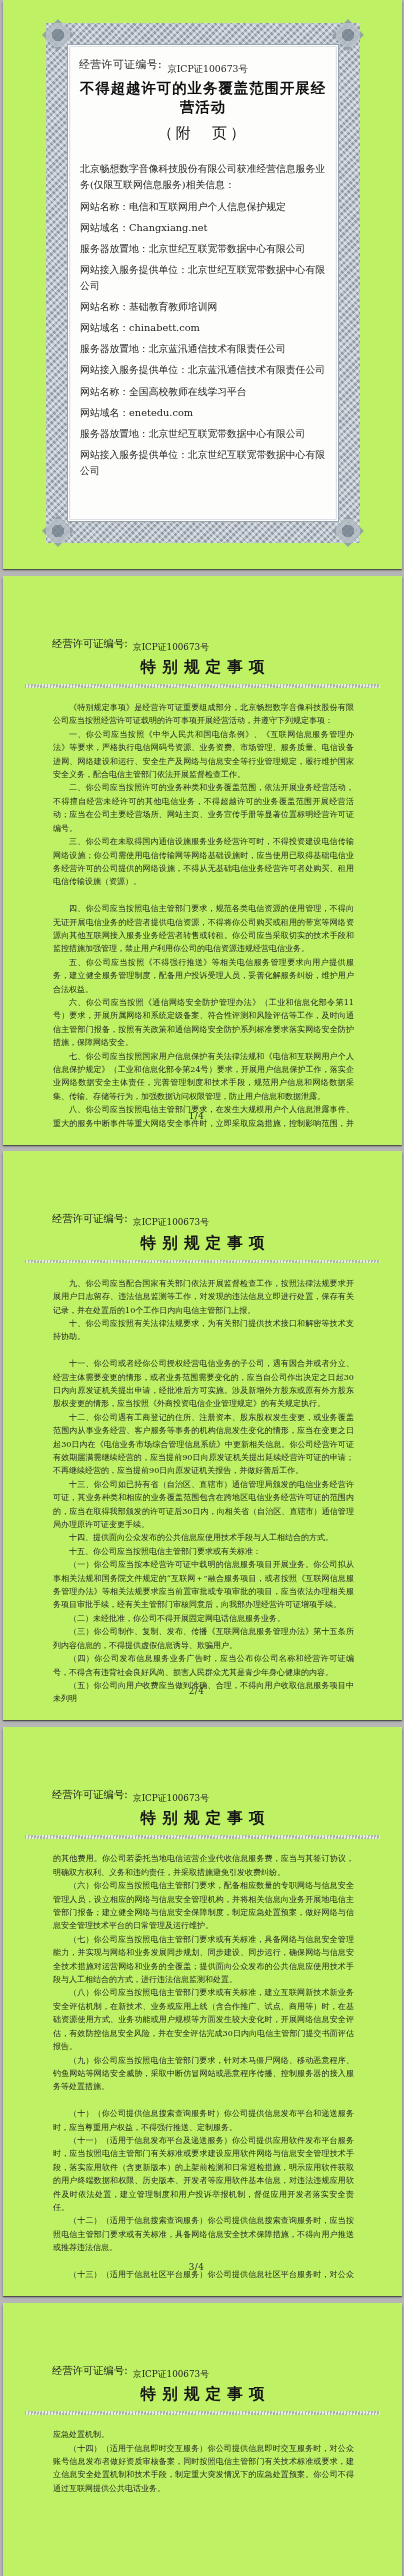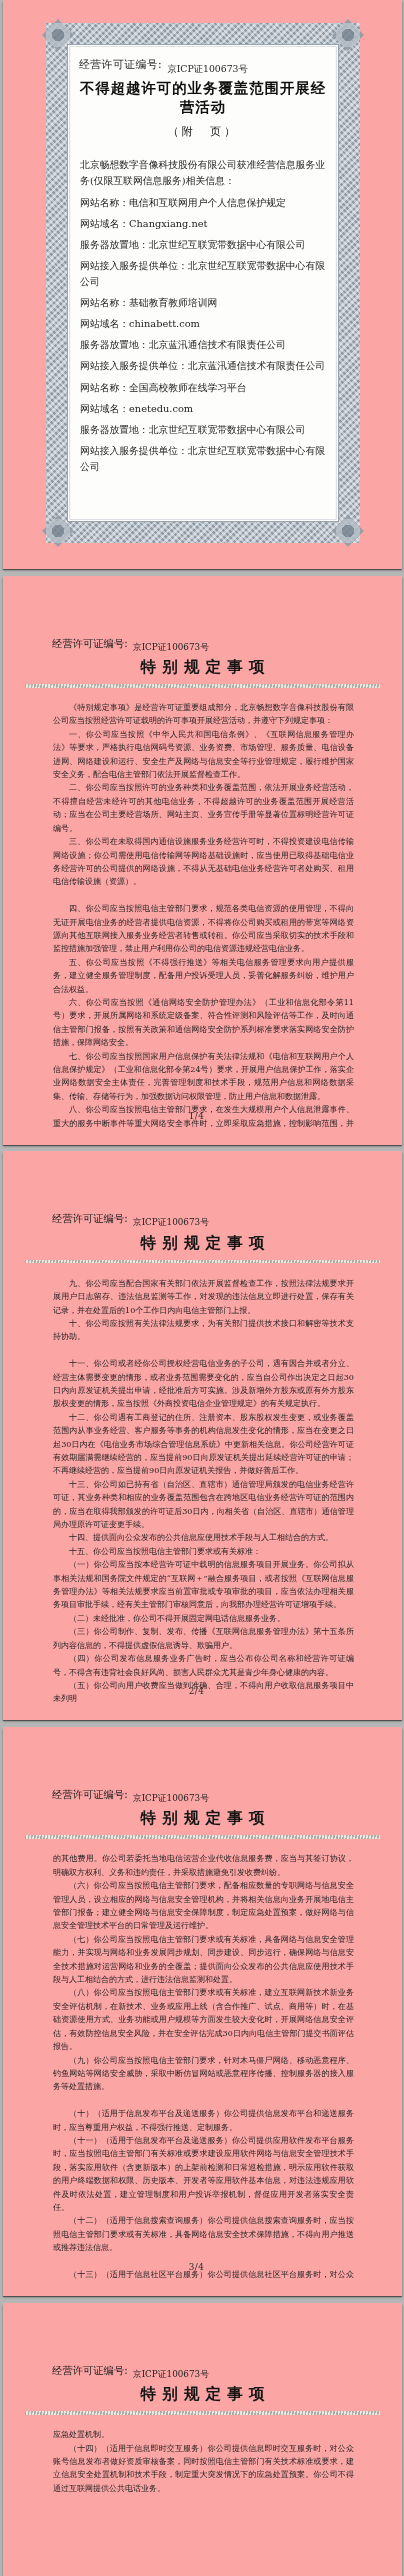--- a/index.html
+++ b/index.html
@@ -6,21 +6,21 @@
   body{
     width:405px;
     background:#b6b6b6;
     font-family:"DejaVu Serif","Liberation Serif",serif;
     color:#222;
   }
   .sheet{
     position:relative;
     margin:0 3.1px 6.7px 3.1px;
     height:569px;
-    background:#fca5a5;
+    background:#bef264;
     box-shadow:0 1.5px 2.1px rgba(0,0,0,.45), 0 0.5px 0.5px rgba(0,0,0,.35);
     overflow:hidden;
   }
   
   .cert-frame{
     position:absolute; top:23px; left:43px; right:42px; bottom:26px;
     background:
       repeating-linear-gradient(45deg, rgba(255,255,255,.40) 0 2.1px, rgba(255,255,255,0) 2.1px 4.1px),
       repeating-linear-gradient(-45deg, #8e9aa6 0 2.6px, #c2c9d1 2.6px 5.2px);
     padding:20.6px; box-sizing:border-box;
@@ -41,21 +41,21 @@
     padding:13.4px 10.3px;
   }
   .cert-head{white-space:nowrap; margin-left:1px;}
   .cert-head .lbl{font-size:10.8px; color:#1d1d1d; letter-spacing:0.5px;}
   .cert-head .num{font-size:9.3px; color:#1d1d1d; margin-left:5.2px; position:relative; top:3.6px;}
   .cert-title{
     text-align:center; font-size:14.4px; font-weight:700; color:#101010;
     letter-spacing:1px; margin-top:7.2px;
   }
   .cert-sub{
-    text-align:center; font-size:11px; color:#141414; margin-top:7.2px; letter-spacing:3.1px;
+    text-align:center; font-size:15px; color:#141414; margin-top:7.2px; letter-spacing:3.1px;
   }
   .cert-body{margin:17.5px 2.1px 0 2.1px; font-size:9.8px; line-height:16px; color:#1c1c1c;}
   .cert-body .intro{margin:0 0 3.1px 0;}
   .cert-body p.entry{margin:5.7px 0 0 0; line-height:15.5px;}
   
   .sp-head{padding-top:61px; margin-left:49px; white-space:nowrap;}
   .sp-head .lbl{font-size:10.3px; color:#1d1d1d;}
   .sp-head .num{font-size:8.8px; margin-left:5.2px; position:relative; top:3.1px;}
   .sp-title{
     text-align:center; font-size:15.5px; font-weight:700; color:#161616;
@@ -169,21 +169,21 @@
     </div>
     <div class="sp-title">特别规定事项</div>
     <div class="wavy"></div>
     <div class="sp-body">
         <p class="cont">的其他费用。你公司若委托当地电信运营企业代收信息服务费，应当与其签订协议，明确双方权利、义务和违约责任，并采取措施避免引发收费纠纷。</p>
         <p>（六）你公司应当按照电信主管部门要求，配备相应数量的专职网络与信息安全管理人员，设立相应的网络与信息安全管理机构，并将相关信息向业务开展地电信主管部门报备；建立健全网络与信息安全保障制度，制定应急处置预案，做好网络与信息安全管理技术平台的日常管理及运行维护。</p>
         <p>（七）你公司应当按照电信主管部门要求或有关标准，具备网络与信息安全管理能力，并实现与网络和业务发展同步规划、同步建设、同步运行，确保网络与信息安全技术措施对运营网络和业务的全覆盖；提供面向公众发布的公共信息应使用技术手段与人工相结合的方式，进行违法信息监测和处置。</p>
         <p>（八）你公司应当按照电信主管部门要求或有关标准，建立互联网新技术新业务安全评估机制，在新技术、业务或应用上线（含合作推广、试点、商用等）时，在基础资源使用方式、业务功能或用户规模等方面发生较大变化时，开展网络信息安全评估，有效防控信息安全风险，并在安全评估完成30日内向电信主管部门提交书面评估报告。</p>
         <p>（九）你公司应当按照电信主管部门要求，针对木马僵尸网络、移动恶意程序、钓鱼网站等网络安全威胁，采取中断仿冒网站或恶意程序传播、控制服务器的接入服务等处置措施。</p>
         <div class="sp-gap"></div>
-        <p>（十）（适用于信息发布平台及递送服务）你公司提供信息发布平台和递送服务时，应当尊重用户权益，不得强行推送、定制服务。</p>
+        <p>（十）（你公司提供信息搜索查询服务时）你公司提供信息发布平台和递送服务时，应当尊重用户权益，不得强行推送、定制服务。</p>
         <p>（十一）（适用于信息发布平台及递送服务）你公司提供应用软件发布平台服务时，应当按照电信主管部门有关标准或要求建设应用软件网络与信息安全管理技术手段，落实应用软件（含更新版本）的上架前检测和日常巡检措施，明示应用软件获取的用户终端数据和权限、历史版本、开发者等应用软件基本信息，对违法违规应用软件及时依法处置，建立管理制度和用户投诉举报机制，督促应用开发者落实安全责任。</p>
         <p>（十二）（适用于信息搜索查询服务）你公司提供信息搜索查询服务时，应当按照电信主管部门要求或有关标准，具备网络信息安全技术保障措施，不得向用户推送或推荐违法信息。</p>
         <div class="sp-gap"></div>
         <p>（十三）（适用于信息社区平台服务）你公司提供信息社区平台服务时，对公众账号信息发布者做好资质审核备案，对违反国家相关法律法规或协议约定的，视情节采取警示整改、限制发布、暂停更新直至关闭账号等措施。你公司应依照有关法律规定，配合电信主管部门建立</p>
       </div>
     <div class="page-no">3/4</div>
   </div>
     <div class="sheet">
     <div class="sp-head">
       <span class="lbl">经营许可证编号:</span><span class="num">京ICP证100673号</span>

